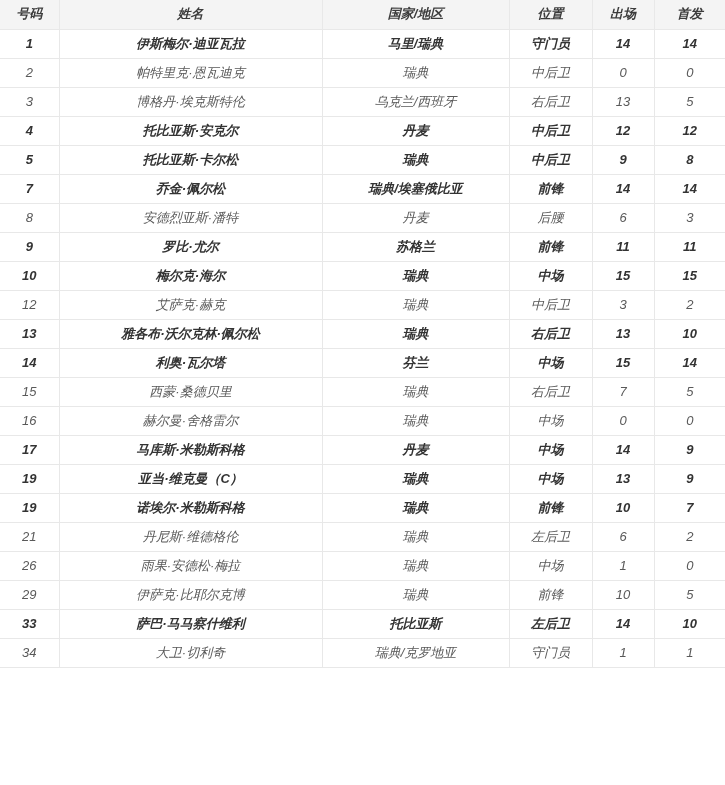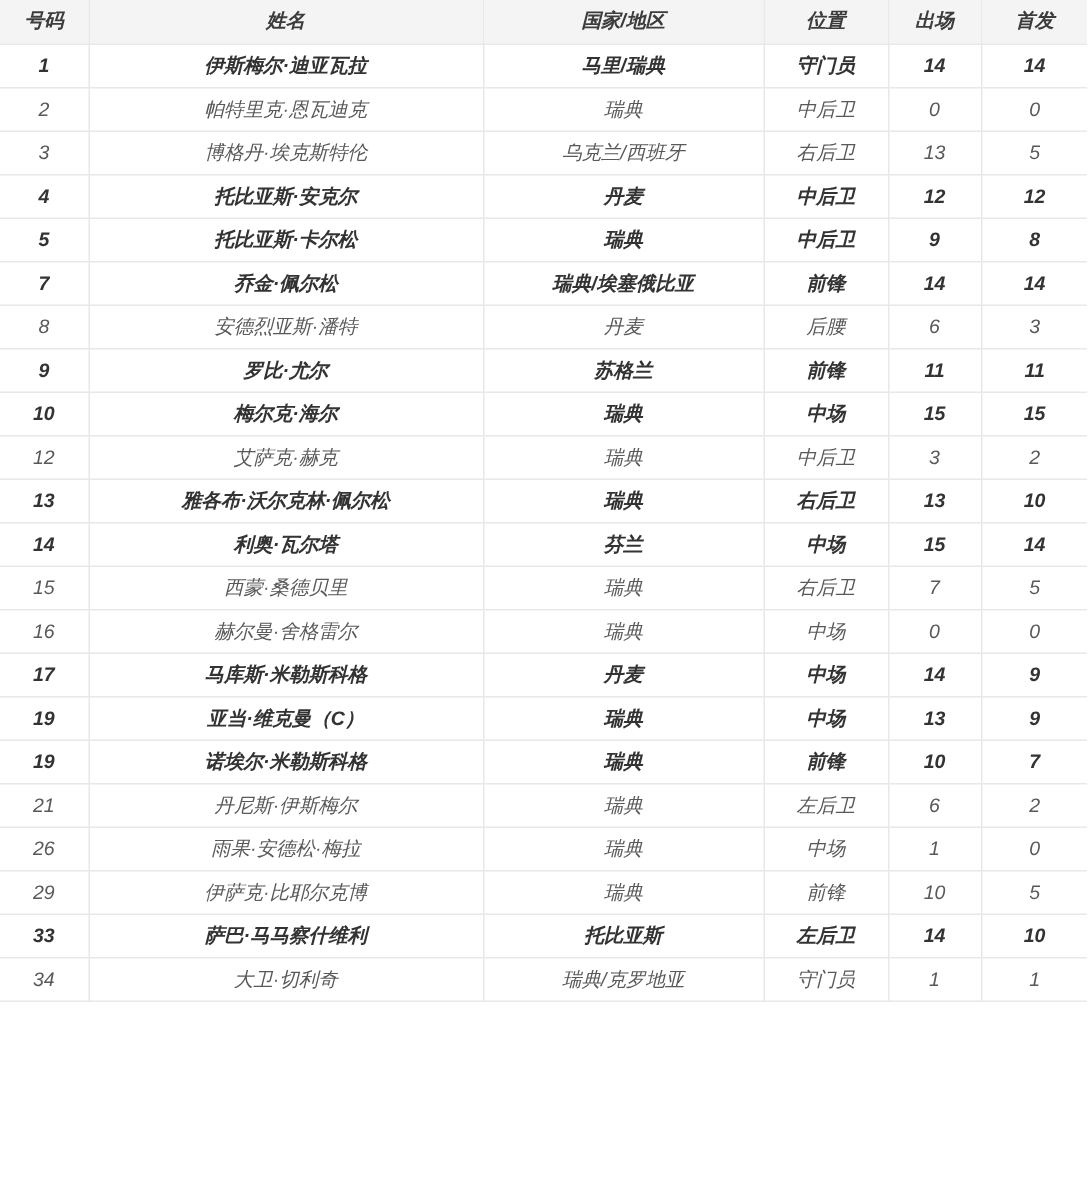--- a/index.html
+++ b/index.html
@@ -211,21 +211,21 @@
         <tr class="bold">
           <td>19</td>
           <td>诺埃尔·米勒斯科格</td>
           <td>瑞典</td>
           <td>前锋</td>
           <td>10</td>
           <td>7</td>
         </tr>
         <tr>
           <td>21</td>
-          <td>丹尼斯·伊斯梅尔</td>
+          <td>丹尼斯·维德格伦</td>
           <td>瑞典</td>
           <td>左后卫</td>
           <td>6</td>
           <td>2</td>
         </tr>
         <tr>
           <td>26</td>
           <td>雨果·安德松·梅拉</td>
           <td>瑞典</td>
           <td>中场</td>

